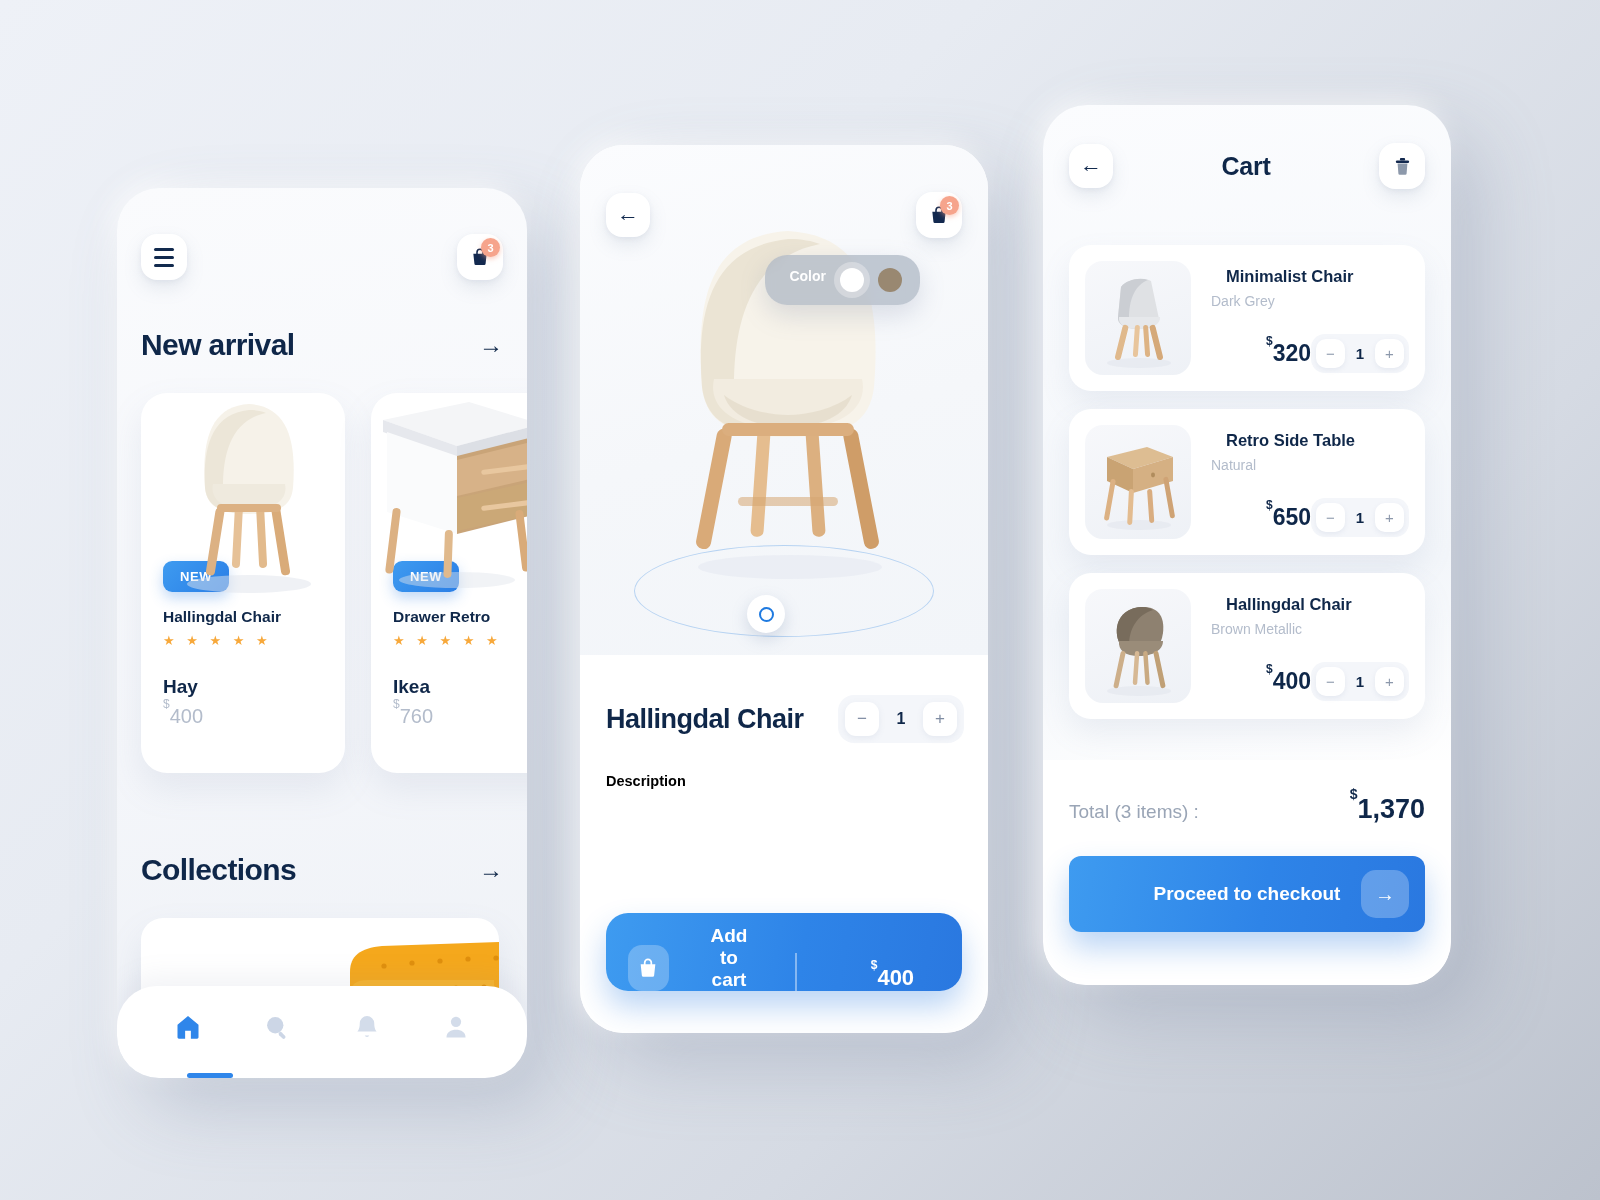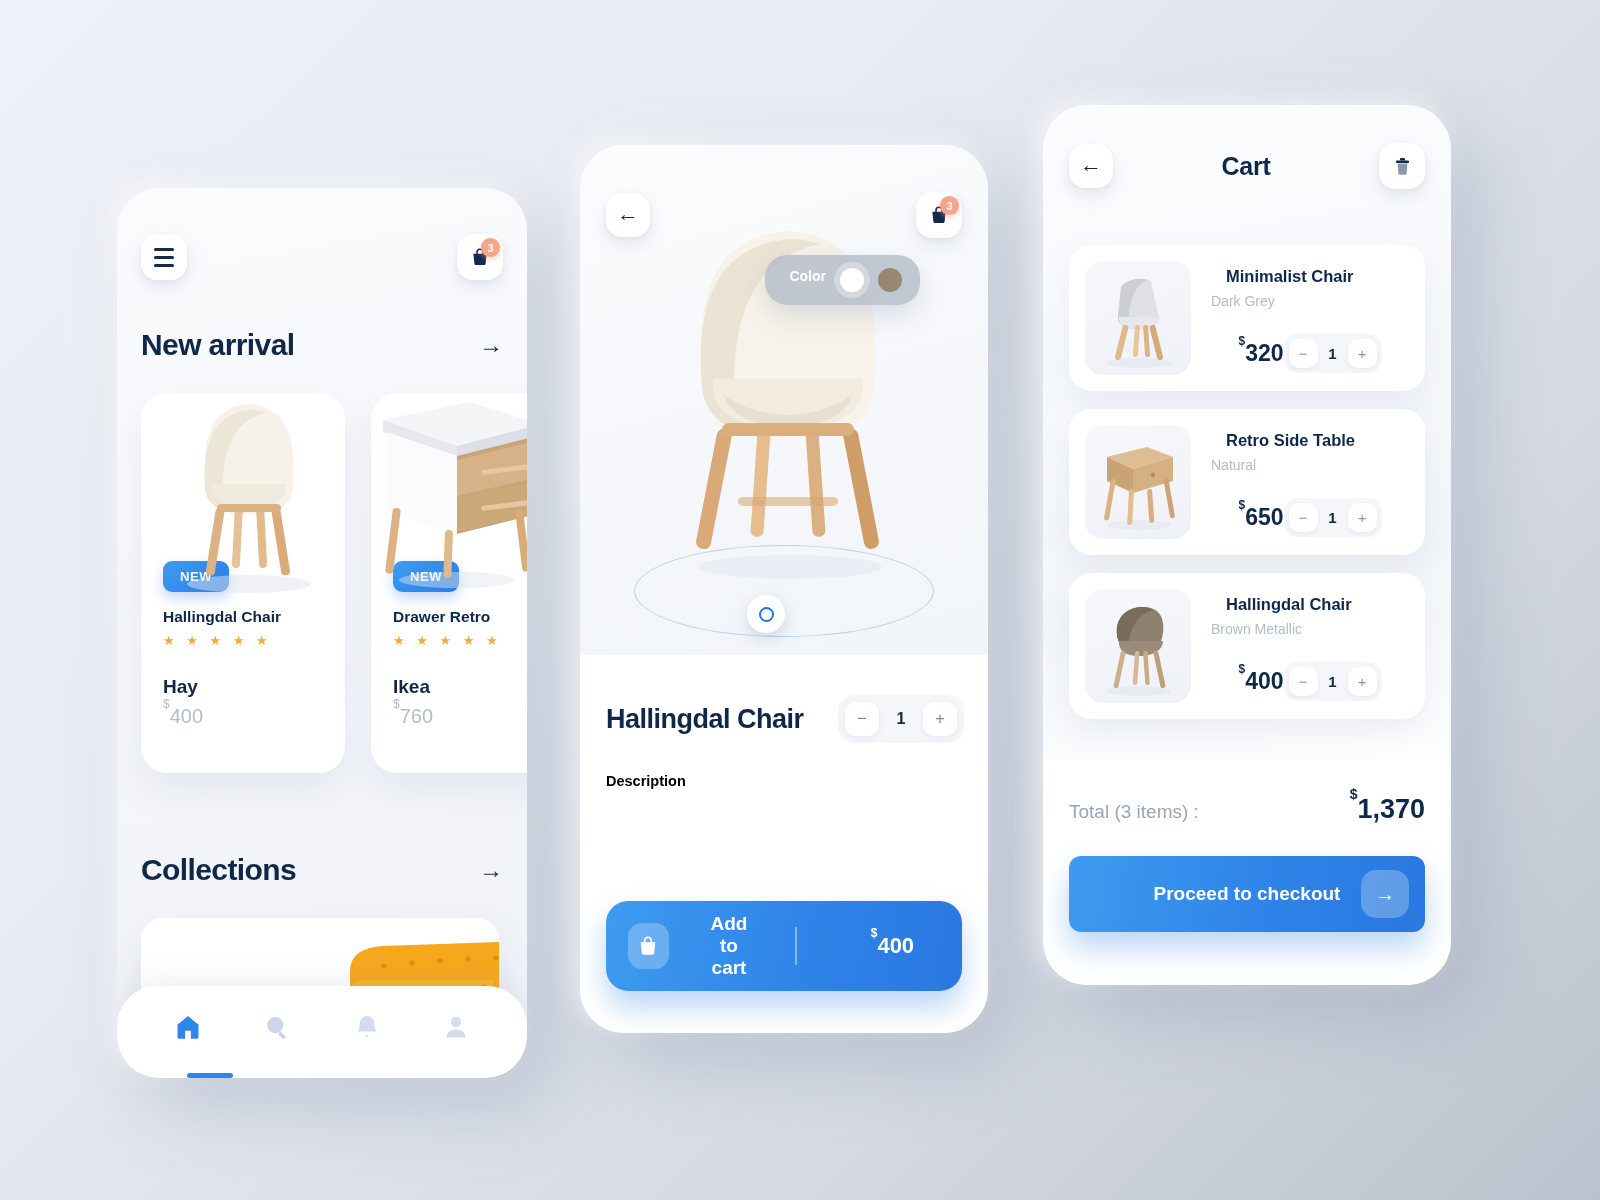--- a/index.html
+++ b/index.html
@@ -170,23 +170,23 @@
   }
   .step-val { width: 36px; text-align: center; font-size: 16px; font-weight: 700; color: #0f2749; }
 
   .desc-label { position: absolute; left: 26px; top: 118px; font-size: 14.5px; font-weight: 700; color: #000000; }
   .desc-text {
     position: absolute; left: 26px; right: 28px; top: 148px;
     font-size: 15.5px; line-height: 1.56; color: #c4cbd6;
   }
 
   .cta {
-    position: absolute; left: 26px; right: 26px; bottom: 42px; height: 90px;
+    position: absolute; left: 26px; right: 26px; bottom: 42px; height: 78px;
     border-radius: 22px; background: linear-gradient(100deg,#3e9bf0 0%,#2e84e8 55%,#2a78e0 100%);
-    display: flex; align-items: center; padding: 0 22px;
+    display: flex; align-items: flex-end; padding: 0 22px;
     box-shadow: 0 16px 30px rgba(45,125,225,.32);
     border: none; cursor: pointer; gap: 48px;
   }
   .cta-icon {
     width: 46px; height: 46px; border-radius: 14px;
     background: rgba(255,255,255,.25);
     display: flex; align-items: center; justify-content: center;
   }
   .cta-label { flex: 1; text-align: center; color: #fff; font-size: 19px; font-weight: 700; margin-left: -6px; }
   .cta-div { width: 1.5px; height: 38px; background: rgba(255,255,255,.42); }
@@ -208,21 +208,21 @@
     box-shadow: 0 14px 30px rgba(125,140,170,.12);
   }
   .thumb {
     width: 106px; height: 114px; border-radius: 18px; flex: none;
     background: linear-gradient(160deg,#f7f8fb,#eef1f6);
     position: relative; overflow: hidden;
   }
   .ci-body { flex: 1; padding-left: 20px; position: relative; height: 114px; }
   .ci-name { font-size: 16.5px; font-weight: 700; color: #0f2749; padding-top: 6px; margin-left: 15px; }
   .ci-variant { font-size: 14px; color: #b3bccb; margin-top: 7px; }
-  .ci-bottom { position: absolute; left: 20px; right: 0; bottom: 2px; display: flex; align-items: center; justify-content: center; }
+  .ci-bottom { position: absolute; left: 20px; right: 0; bottom: 2px; display: flex; align-items: center; justify-content: flex-end; }
   .ci-price { font-size: 23px; font-weight: 700; color: #0f2749; }
   .ci-price sup { font-size: 12px; top: -.62em; position: relative; font-weight: 700; }
   .stepper-sm { display: flex; align-items: center; background: #f4f6fa; border-radius: 14px; padding: 5px; }
   .step-btn-sm {
     width: 29px; height: 29px; border-radius: 10px; background: #fff; border: none; cursor: pointer;
     display: flex; align-items: center; justify-content: center; font-size: 15px; color: #8c98ab;
     box-shadow: 0 2px 5px rgba(125,140,170,.12);
   }
   .step-val-sm { width: 30px; text-align: center; font-size: 15px; font-weight: 700; color: #0f2749; }
 

